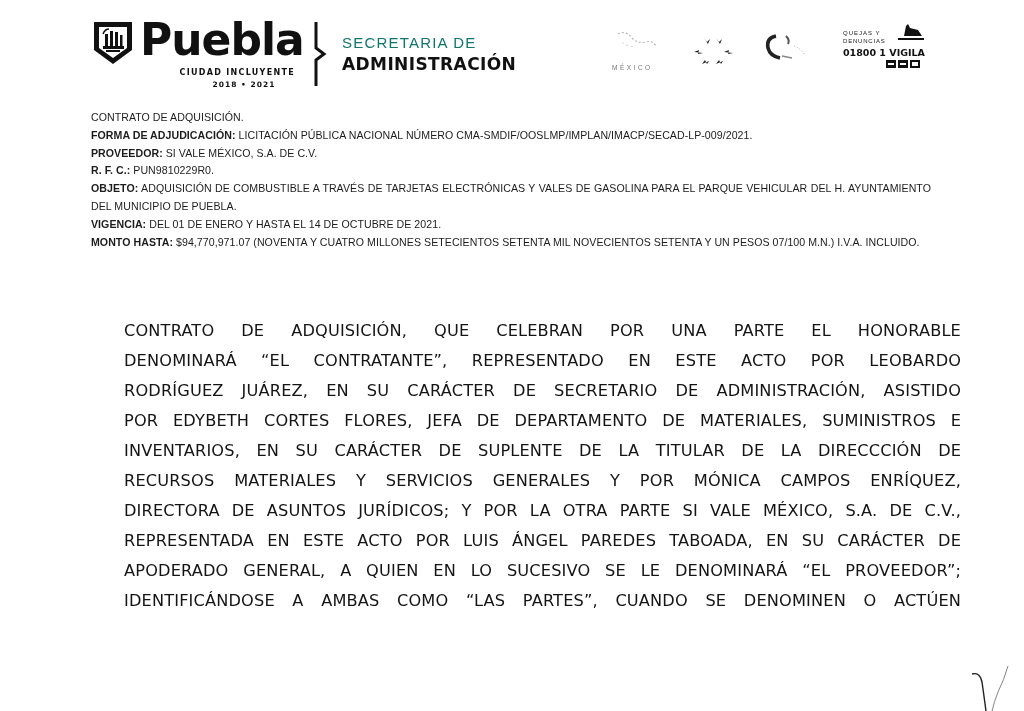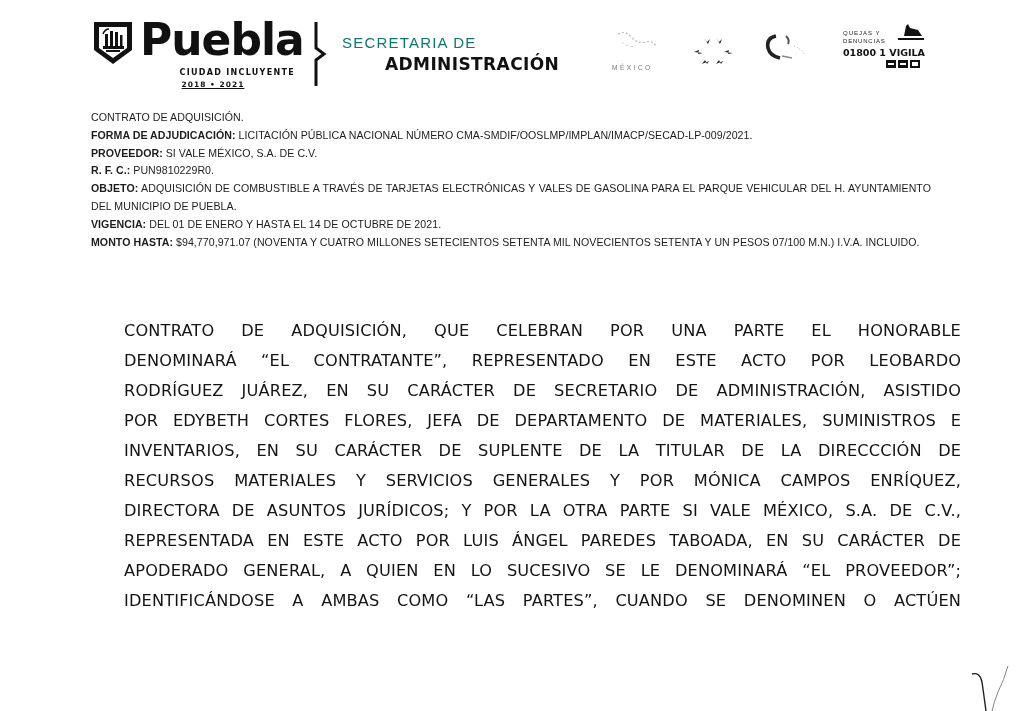--- a/index.html
+++ b/index.html
@@ -3,24 +3,24 @@
 <meta charset="utf-8">
 <style>
   html, body { margin:0; padding:0; background:#ffffff; }
   body { width:1024px; height:711px; position:relative; overflow:hidden; font-family:"Liberation Sans", sans-serif; color:#161616; }
 
   
   .header { position:absolute; left:0; top:0; width:964px; height:105px; }
   .shield { position:absolute; left:92px; top:20px; width:42px; height:46px; }
   .logo-word { position:absolute; left:140px; top:12px; font-family:"DejaVu Sans", sans-serif; font-weight:bold; font-size:44px; letter-spacing:-1px; color:#111; line-height:56px; }
   .logo-sub { position:absolute; left:165px; top:68px; width:130px; text-align:right; font-family:"DejaVu Sans", sans-serif; font-weight:bold; font-size:8px; letter-spacing:1.3px; color:#111; }
-  .logo-years { position:absolute; left:148px; top:80px; width:130px; text-align:center; font-family:"DejaVu Sans", sans-serif; font-weight:bold; font-size:7.5px; letter-spacing:1px; color:#111;text-decoration:underline; }
+  .logo-years { position:absolute; left:179px; top:80px; width:130px; text-align:center; font-family:"DejaVu Sans", sans-serif; font-weight:bold; font-size:7.5px; letter-spacing:1px; color:#111; }
   .brace { position:absolute; left:312px; top:22px; width:16px; height:64px; }
   .sec-top { position:absolute; left:342px; top:34px; font-family:"Liberation Sans", sans-serif; font-size:15px; letter-spacing:1.2px; color:#0f766e; }
-  .sec-bottom { position:absolute; left:342px; top:54px; font-family:"DejaVu Sans", sans-serif; font-weight:bold; font-size:17px; letter-spacing:0.4px; color:#111;margin-left:43px; }
+  .sec-bottom { position:absolute; left:342px; top:54px; font-family:"DejaVu Sans", sans-serif; font-weight:bold; font-size:17px; letter-spacing:0.4px; color:#111; }
 
   .logo-mexico { position:absolute; left:608px; top:28px; width:60px; height:44px; }
   .logo-mexico .mx-label { position:absolute; left:4px; top:36px; font-size:6.5px; letter-spacing:2.5px; color:#777; }
   .logo-star { position:absolute; left:690px; top:34px; width:44px; height:40px; }
   .logo-c { position:absolute; left:760px; top:30px; width:48px; height:34px; }
 
   .vigila { position:absolute; left:843px; top:30px; width:90px; height:50px; }
   .vigila .q1 { position:absolute; left:0; top:0; font-size:6px; letter-spacing:1px; color:#222; }
   .vigila .q2 { position:absolute; left:0; top:8px; font-size:6px; letter-spacing:0.8px; color:#222; }
   .vigila .num { position:absolute; left:0; top:17px; font-family:"DejaVu Sans", sans-serif; font-weight:bold; font-size:9.5px; color:#111; white-space:nowrap;text-align:center; }

